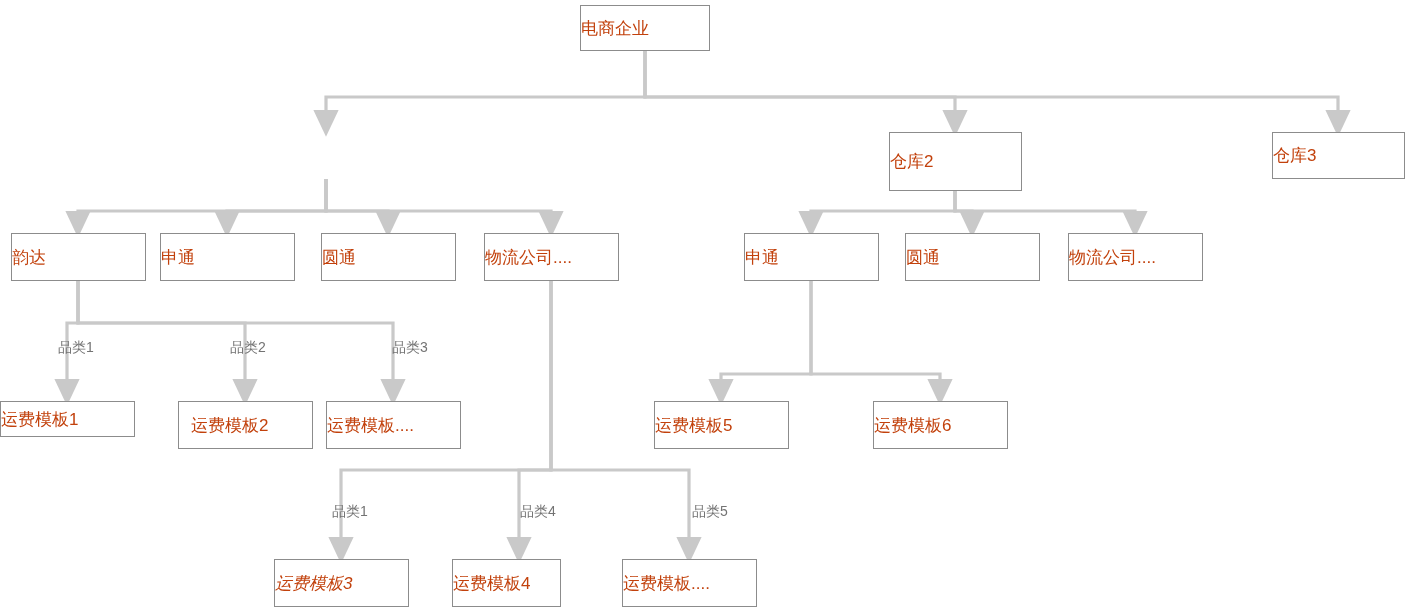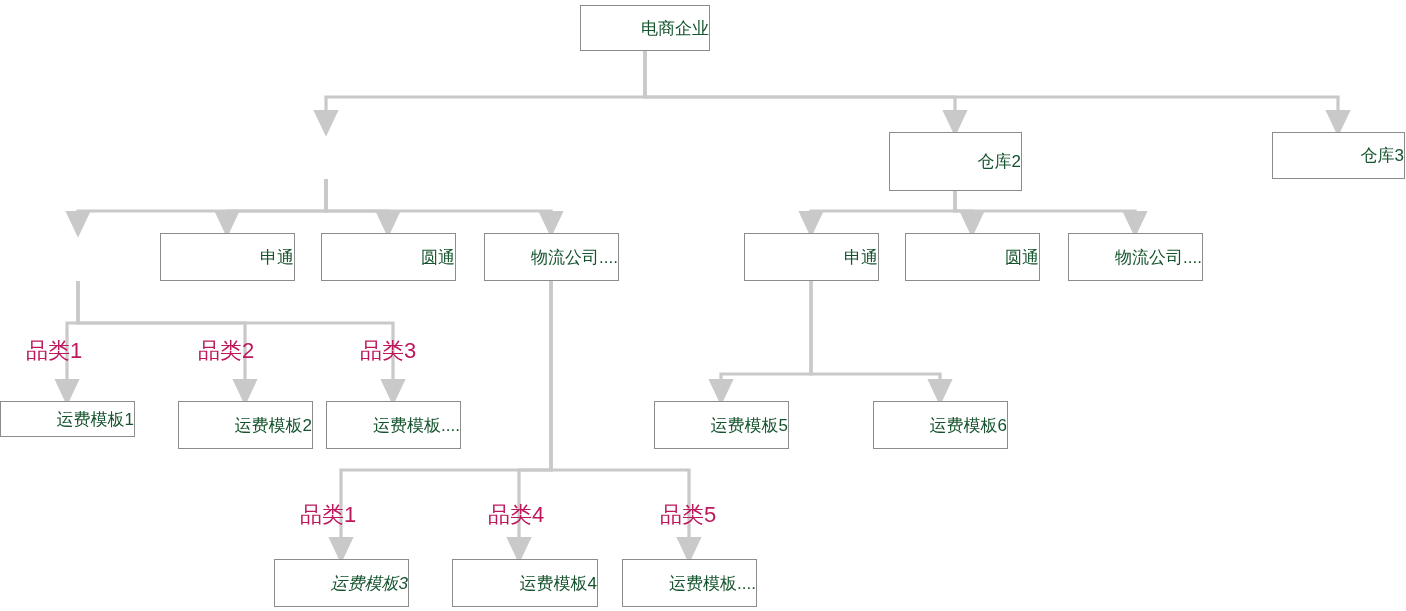--- a/index.html
+++ b/index.html
@@ -21,35 +21,36 @@
     top: 0;
     width: 1406px;
     height: 611px;
     pointer-events: none;
   }
   .node {
     position: absolute;
     box-sizing: border-box;
     border: 1px solid #8c8c8c;
     background: #ffffff;
-    color: #14532d;
+    color: #c2410c;
     font-size: 17px;
     line-height: 1;
     display: flex;
     align-items: center;
-    justify-content: flex-end;
+    justify-content: flex-start;
     white-space: nowrap;
   }
   .edge-label {
     position: absolute;
-    color: #be185d;
-    font-size: 22px;
+    color: #737373;
+    font-size: 14px;
     line-height: 1;
     white-space: nowrap;
     background: transparent;
+    margin-left: 32px;
   }
 </style>
 </head>
 <body>
 
 <div id="diagram">
 
   <svg id="edges" viewBox="0 0 1406 611" xmlns="http://www.w3.org/2000/svg">
     <defs>
       <marker id="arrow" markerWidth="9" markerHeight="9" refX="4.5" refY="4.5" orient="auto" markerUnits="strokeWidth">
@@ -87,20 +88,23 @@
   <div class="node" style="left:580px;top:5px;width:130px;height:46px;">
       <span>电商企业</span>
     </div>
   <div class="node" style="left:889px;top:132px;width:133px;height:59px;">
       <span>仓库2</span>
     </div>
   <div class="node" style="left:1272px;top:132px;width:133px;height:47px;">
       <span>仓库3</span>
     </div>
 
+  <div class="node" style="left:11px;top:233px;width:135px;height:48px;">
+      <span>韵达</span>
+    </div>
   <div class="node" style="left:160px;top:233px;width:135px;height:48px;">
       <span>申通</span>
     </div>
   <div class="node" style="left:321px;top:233px;width:135px;height:48px;">
       <span>圆通</span>
     </div>
   <div class="node" style="left:484px;top:233px;width:135px;height:48px;">
       <span>物流公司....</span>
     </div>
 
@@ -127,21 +131,21 @@
   <div class="node" style="left:654px;top:401px;width:135px;height:48px;">
       <span>运费模板5</span>
     </div>
   <div class="node" style="left:873px;top:401px;width:135px;height:48px;">
       <span>运费模板6</span>
     </div>
 
   <div class="node" style="left:274px;top:559px;width:135px;height:48px;font-style:italic;">
       <span>运费模板3</span>
     </div>
-  <div class="node" style="left:452px;top:559px;width:146px;height:48px;">
+  <div class="node" style="left:452px;top:559px;width:109px;height:48px;">
       <span>运费模板4</span>
     </div>
   <div class="node" style="left:622px;top:559px;width:135px;height:48px;">
       <span>运费模板....</span>
     </div>
 
   <div class="edge-label" style="left:26px;top:340px;">品类1</div>
   <div class="edge-label" style="left:198px;top:340px;">品类2</div>
   <div class="edge-label" style="left:360px;top:340px;">品类3</div>
   <div class="edge-label" style="left:300px;top:504px;">品类1</div>

